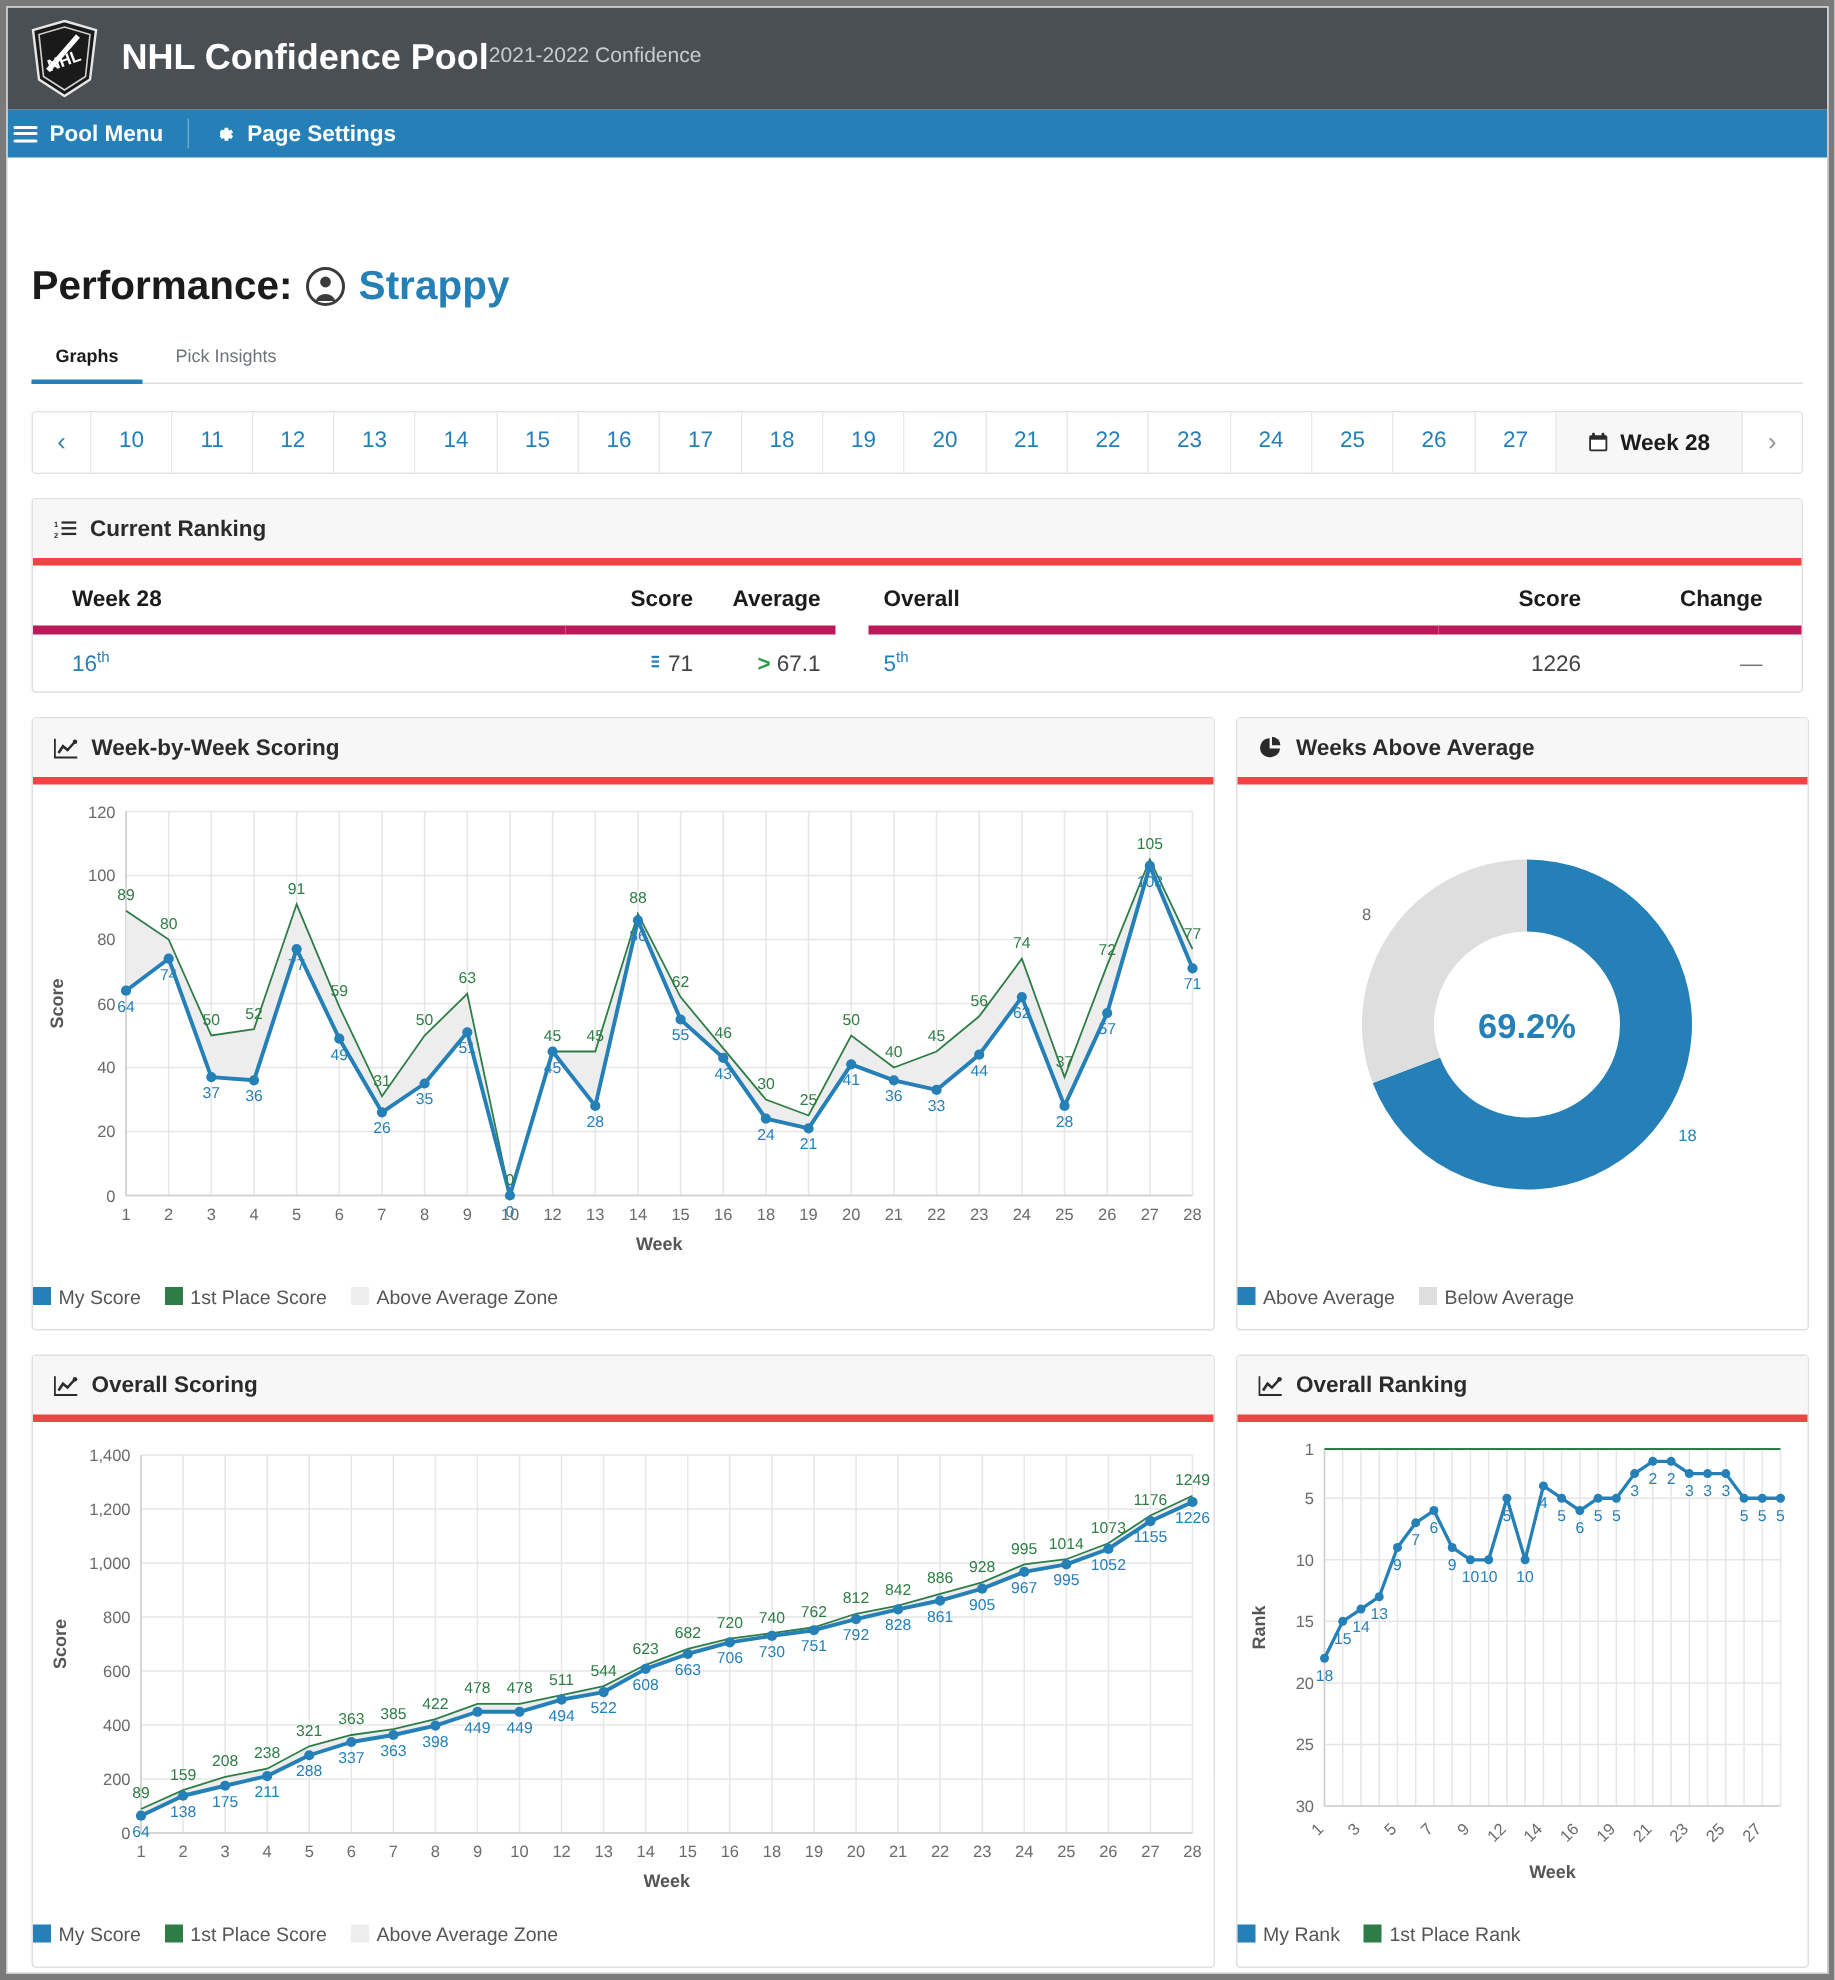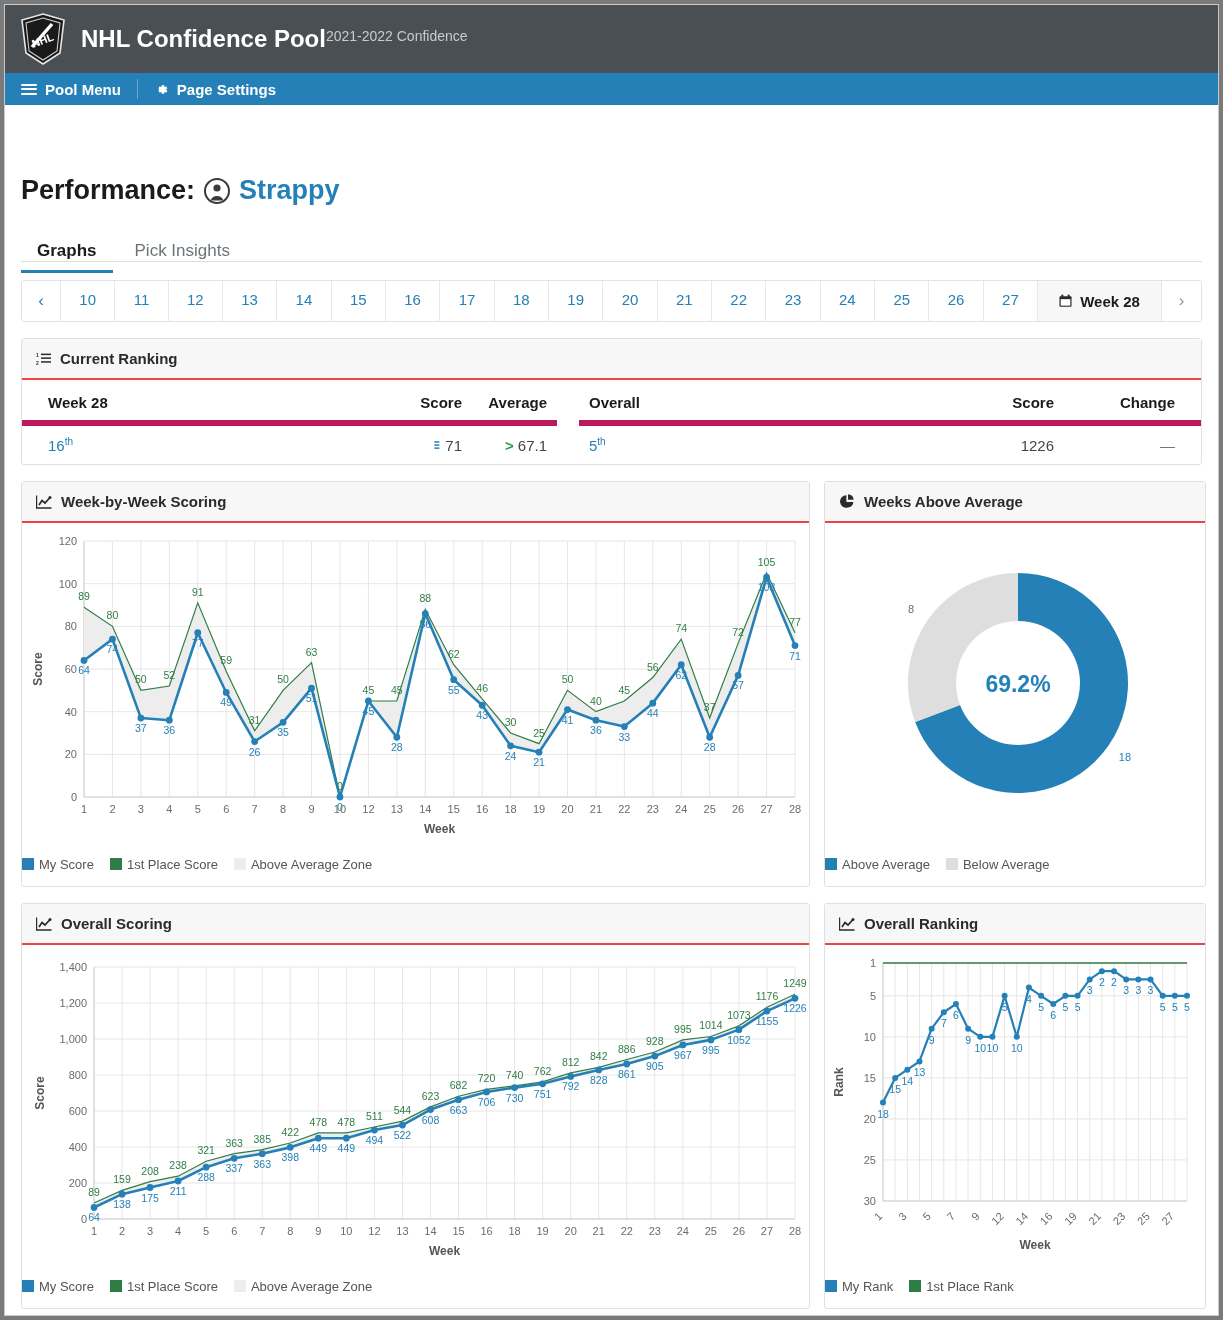--- a/index.html
+++ b/index.html
@@ -14,48 +14,48 @@
   .page { position:absolute; left:4px; top:4px; width:1215px; height:1312px; background:#fff; overflow:hidden; border:1px solid #c9c9c9;}
 
   
   .masthead { height:68px; background:#4a4f54; display:flex; align-items:center; padding:0 0 0 14px; position:relative;}
   .nhl-logo { width:48px; height:52px; flex:none; margin-right:14px; }
   .mast-text { display:flex; flex-direction:row; justify-content:center; }
   .mast-title { color:#fff; font-size:24px; font-weight:bold; line-height:1.08; }
   .mast-sub { color:#c9ccce; font-size:14px; line-height:1.5; }
 
   
-  .navbar { height:32px; background:#2580b7; display:flex; align-items:center; padding-left:16px; color:#fff; font-size:15px; font-weight:bold;}
+  .navbar { height:32px; background:#2580b7; display:flex; align-items:center; padding-left:4px; color:#fff; font-size:15px; font-weight:bold;}
   .nav-item { display:flex; align-items:center; gap:8px; cursor:pointer; }
   .nav-sep { width:1px; height:20px; background:#6aa8cf; margin:0 16px; }
   .hamburger { display:inline-flex; flex-direction:column; justify-content:space-between; width:16px; height:11px; }
   .hamburger i { display:block; height:2px; background:#fff; border-radius:1px; }
 
   
   .page-title { font-size:27px; font-weight:bold; color:#1b1b1b; padding:22px 0 14px 16px; display:flex; align-items:center; gap:9px;margin-top:48px;}
   .user-link { color:#2580b7; }
   .avatar-icon { width:26px; height:26px; display:inline-block; }
 
   
   .tabs { border-bottom:1px solid #ddd; margin:0 16px; display:flex; gap:6px; }
-  .tab { padding:9px 16px 9px; font-size:17px; color:#6d7479; cursor:pointer; position:relative; top:12px;}
+  .tab { padding:9px 16px 9px; font-size:12px; color:#6d7479; cursor:pointer; position:relative; top:1px;}
   .tab.active { color:#1b1b1b; font-weight:bold; border-bottom:3px solid #2580b7;}
 
   
   .pager { display:flex; margin:18px 16px 0; border:1px solid #e2e2e2; border-radius:3px; overflow:hidden; background:#fff;}
   .pg { flex:1 1 auto; text-align:center; padding:10px 0; font-size:15px; color:#2580b7; border-right:1px solid #e8e8e8; cursor:pointer; background:#fff;}
   .pg:last-child { border-right:none; }
   .pg.arrow { flex:0 0 39px; color:#3a7fae; font-size:17px; }
   .pg.arrow.last { color:#8f9296; }
   .pg.active { flex:0 0 124px; background:#f7f7f7; color:#1b1b1b; font-weight:bold; display:flex; align-items:center; justify-content:center; gap:8px;}
   .cal-ico { width:13px; height:14px; display:inline-block;}
 
   
   .card { border:1px solid #e0e0e0; border-radius:3px; background:#fff; }
-  .card-head { background:#f7f7f7; border-bottom:2px solid #ef4444; padding:11px 14px; display:flex; align-items:center; gap:9px; font-size:15px; font-weight:bold; color:#2b2b2b;}
+  .card-head { background:#f7f7f7; border-bottom:5px solid #ef4444; padding:11px 14px; display:flex; align-items:center; gap:9px; font-size:15px; font-weight:bold; color:#2b2b2b;}
   .card-body { padding:0; }
 
   .ranking-wrap { margin:16px 16px 0; }
   table.rank { width:100%; border-collapse:collapse; }
   table.rank th { font-size:15px; font-weight:bold; color:#1b1b1b; padding:14px 10px 9px; text-align:left;}
   table.rank td { font-size:15px; padding:10px; border-top:6px solid #be185d; color:#444;}
   .lnk { color:#2580b7; }
   sup { font-size:10px; }
   .num-r { text-align:right !important; }
   .sep-col { width:22px; border-top:none !important; }

